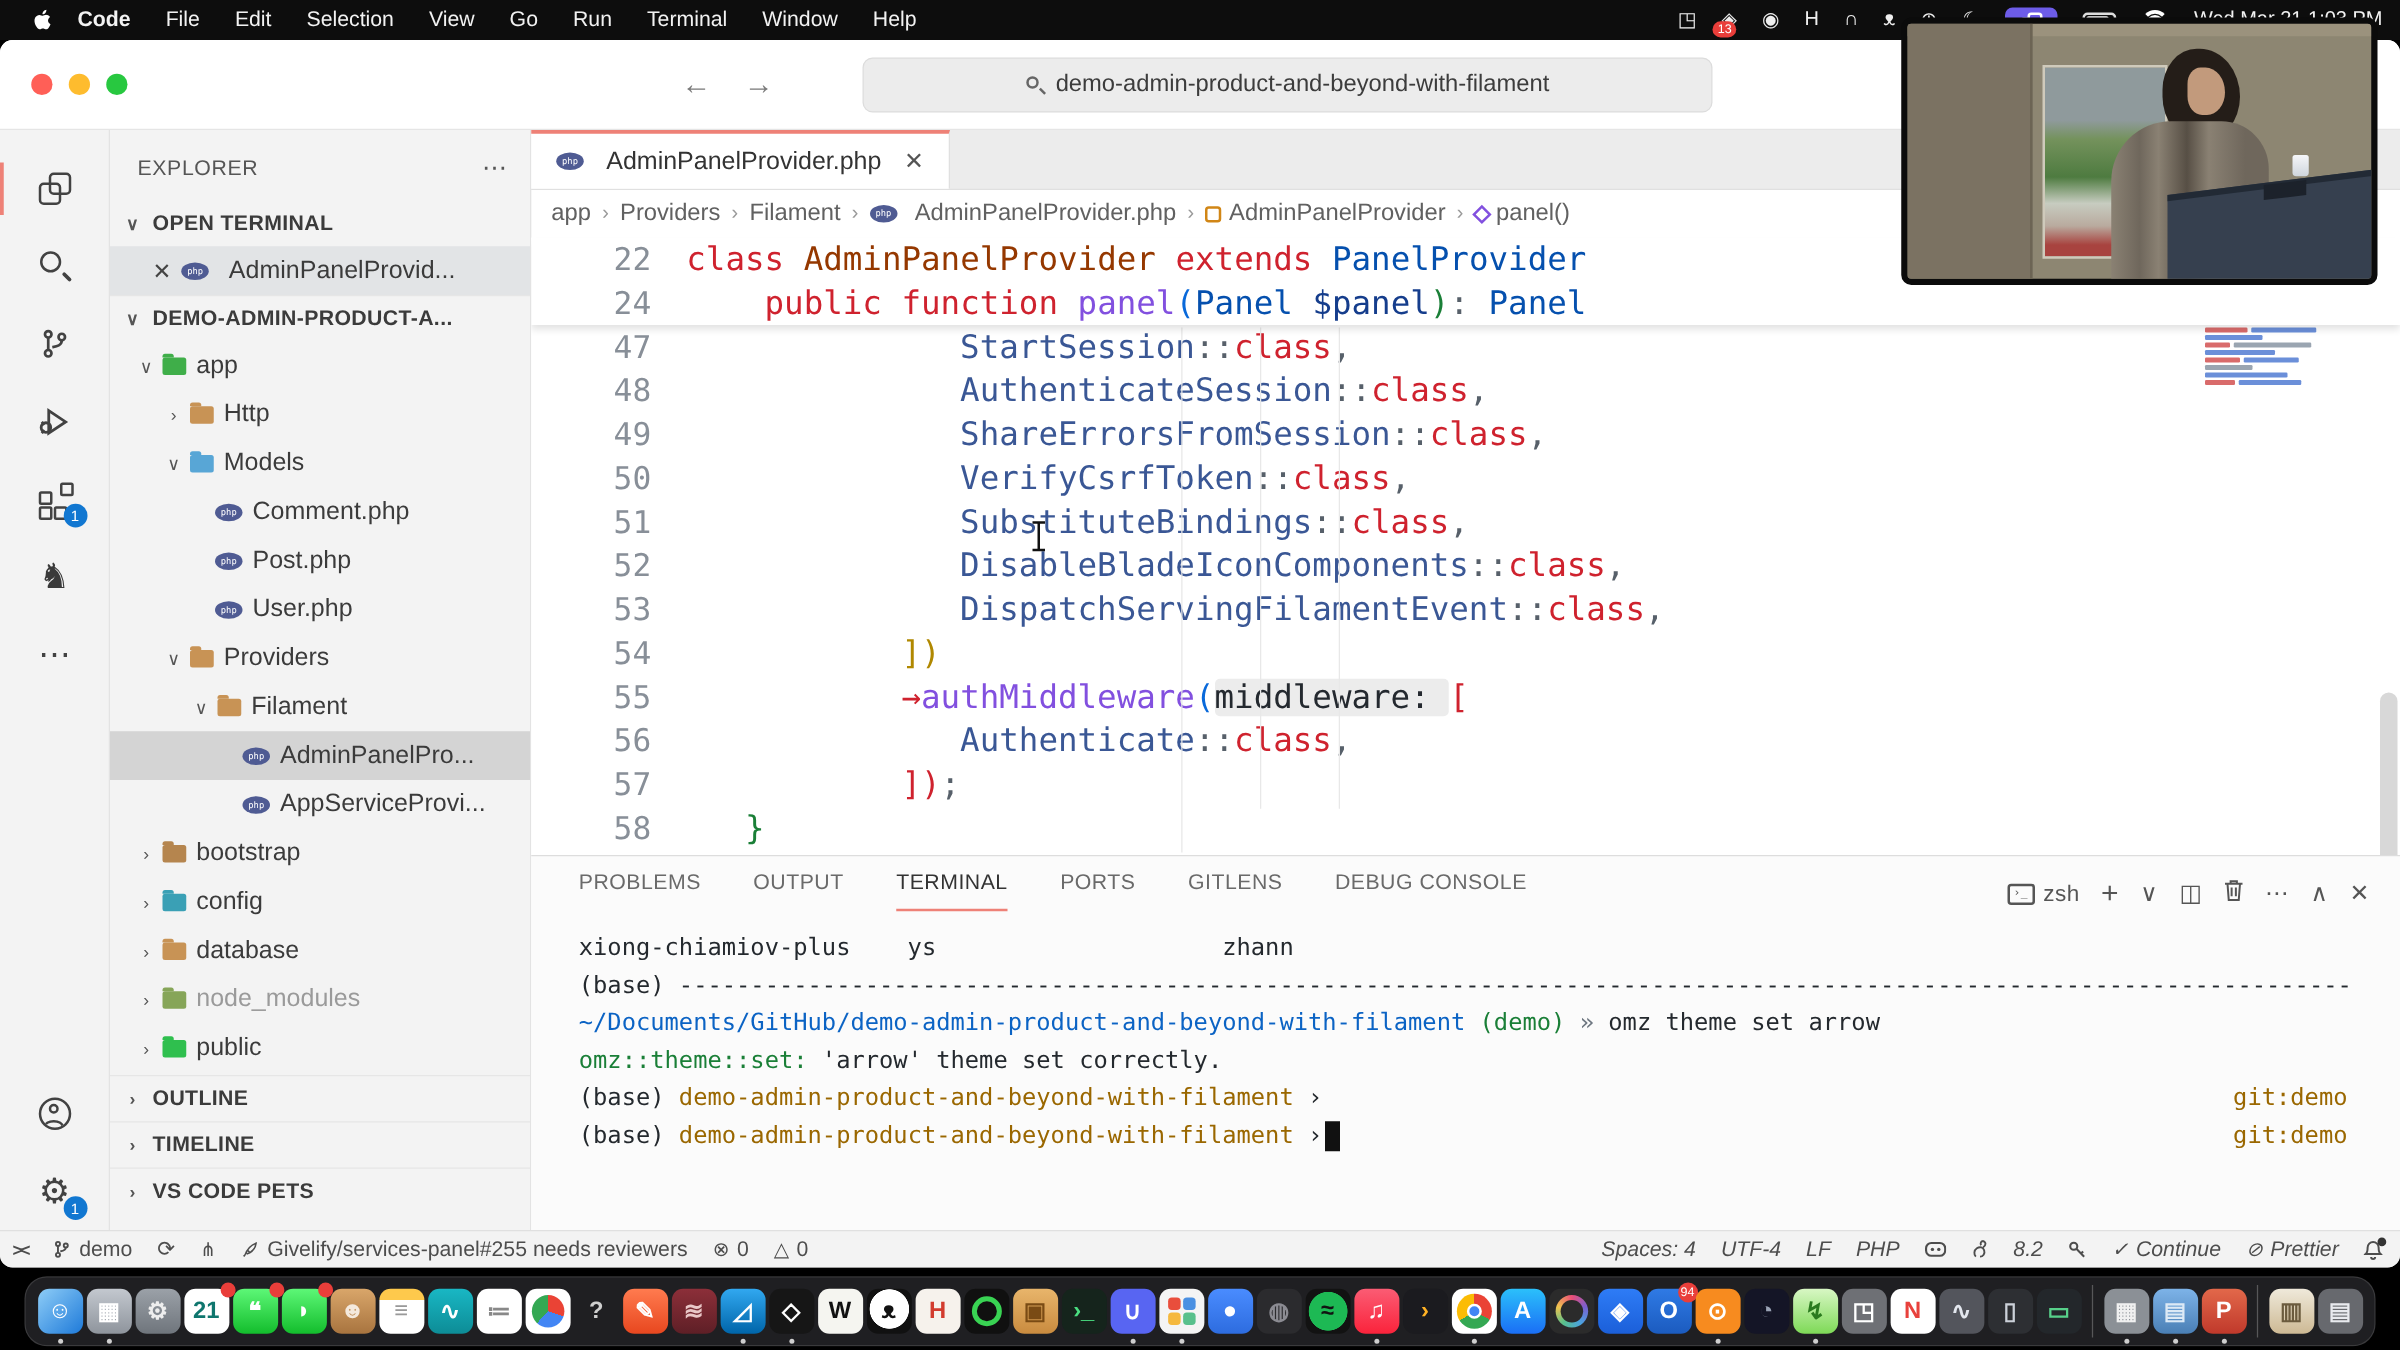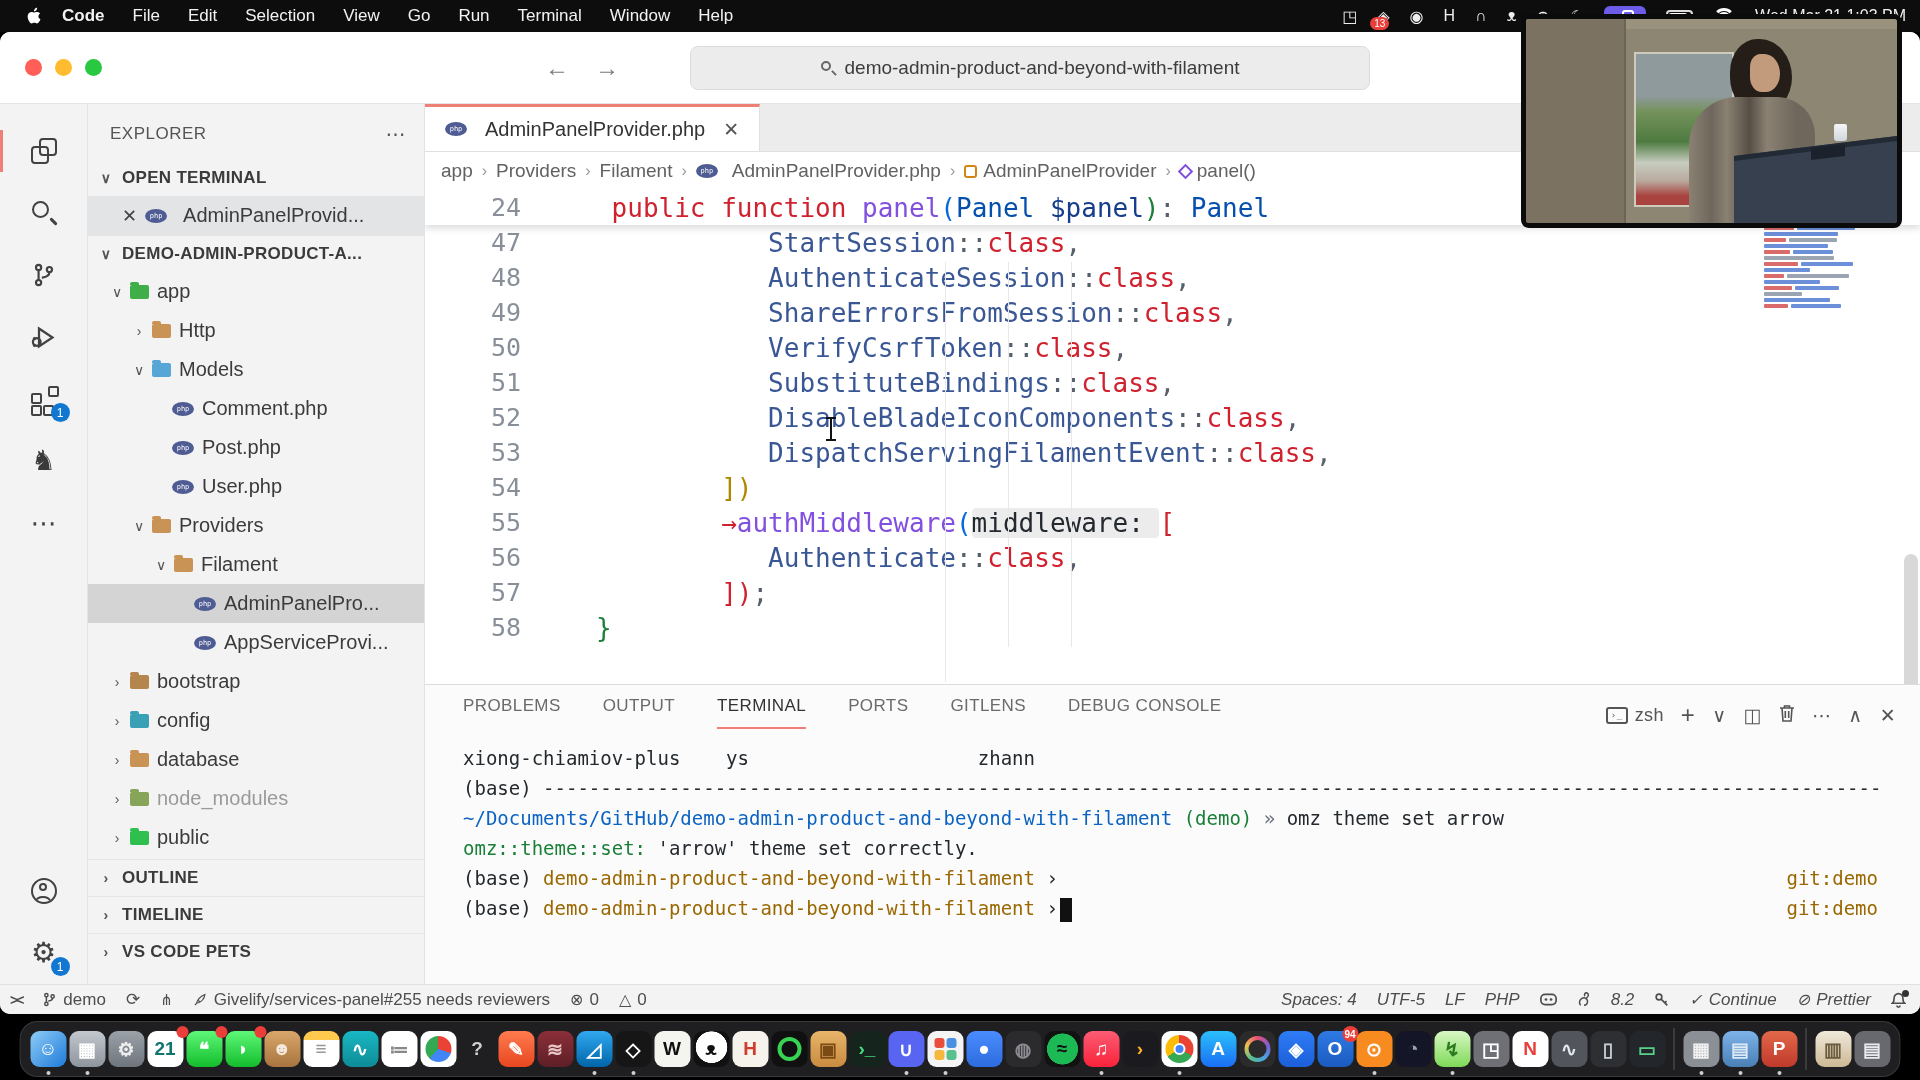--- a/index.html
+++ b/index.html
@@ -143,21 +143,21 @@
   .wc-hair { position:absolute; left:55%; top:10%; width:62px; height:74px; background:#241d18; border-radius:46% 54% 50% 50%; }
   .wc-face { position:absolute; left:60.5%; top:17%; width:30px; height:38px; background:#c29a7c; border-radius:40% 60% 55% 45%; }
   .wc-body { position:absolute; left:44%; top:38%; width:34%; height:62%; background:linear-gradient(90deg,#8a8173 0%,#6f675c 18%,#8a8173 30%,#574f45 48%,#8a8173 62%,#6f675c 85%); border-radius:38% 30% 0 0; }
   .wc-podium { position:absolute; right:-4%; bottom:-8%; width:48%; height:46%; background:#36404f; transform:skewY(-7deg); border-top:5px solid #222a35; }
   .wc-laptop { position:absolute; right:14%; bottom:32%; width:34px; height:12px; background:#1c222b; transform:skewY(-7deg); }
   .wc-cup { position:absolute; right:13.5%; bottom:40%; width:13px; height:17px; background:linear-gradient(180deg,#f5f6f8,#cfd6dd); border-radius:2px 2px 3px 3px; }
 
   
   .dock { position:absolute; left:50%; transform:translateX(-50%); bottom:3px; height:56px; background:rgba(38,38,42,.82); border:1px solid rgba(255,255,255,.12); border-radius:18px; display:flex; align-items:center; padding:0 8px; z-index:20; }
   .dock-item { position:relative; width:36px; height:36px; border-radius:9px; margin:0 1.5px; display:flex; align-items:center; justify-content:center; font-size:19px; font-weight:bold; flex:none; }
-  .dock-badge { position:absolute; top:-5px; right:-5px; min-width:16px; height:16px; padding:0 0; background:#e93e3a; border-radius:9px; color:#fff; font-size:10px; font-weight:bold; display:flex; align-items:center; justify-content:center; }
+  .dock-badge { position:absolute; top:-5px; right:-5px; min-width:16px; height:16px; padding:0 0; background:#e93e3a; border-radius:9px; color:#fff; font-size:10px; font-weight:normal; display:flex; align-items:center; justify-content:center; }
   .dock-dot { position:absolute; bottom:-8px; left:50%; transform:translateX(-50%); width:4px; height:4px; border-radius:50%; background:#cfcfcf; }
   .dock-sep { width:1px; height:42px; background:rgba(255,255,255,.25); margin:0 7px; flex:none; }
   .g-circle::before { content:""; position:absolute; inset:5px; border-radius:50%; background:conic-gradient(#ea4335 0 30%, #4285f4 30% 62%, #34a853 62% 100%); }
   .g-chrome::before { content:""; position:absolute; inset:4px; border-radius:50%; background:conic-gradient(#ea4335 0 33%, #34a853 33% 66%, #fbbc05 66% 100%); }
   .g-chrome::after { content:""; position:absolute; inset:12px; border-radius:50%; background:#4285f4; border:2.5px solid #fff; }
   .g-ring::before { content:""; position:absolute; inset:6px; border-radius:50%; border:4px solid #39d353; }
   .g-cc::before { content:""; position:absolute; inset:5px; border-radius:50%; background:conic-gradient(#e94e77,#7a5fd0,#4aa3df,#58c08c,#f0c34e,#e94e77); }
   .g-cc::after { content:""; position:absolute; inset:9px; border-radius:50%; background:#2b2b2b; }
   .g-quad::before { content:""; position:absolute; left:7px; top:7px; width:10px; height:10px; border-radius:3px; background:#e94e3c; box-shadow:12px 0 0 #4a90e2, 0 12px 0 #f5b83d, 12px 12px 0 #58c08c; }
 </style>
@@ -436,20 +436,21 @@
             <span>AdminPanelProvider</span>
           </span>
           <span class="bc-sep">›</span>
           <span class="bc-item">
             <span class="bc-method"></span>
             <span>panel()</span>
           </span>
         </div>
       <div class="editorview">
         <div class="sticky">
+            <div class="cline"><span class="lnum">22</span><span class="ltext" style="margin-left: 0px;"><span class="tk-kw">class </span><span class="tk-clsdef">AdminPanelProvider </span><span class="tk-kw">extends </span><span class="tk-type">PanelProvider</span></span></div>
             <div class="cline"><span class="lnum">24</span><span class="ltext" style="margin-left: 62.6px;"><span class="tk-kw">public </span><span class="tk-kw">function </span><span class="tk-fn">panel</span><span class="tk-bblue">(</span><span class="tk-type">Panel </span><span class="tk-var">$panel</span><span class="tk-bgreen">)</span><span class="tk-pun">: </span><span class="tk-type">Panel</span></span></div>
           </div>
         <div>
             <div class="cline"><span class="lnum">47</span><span class="ltext" style="margin-left: 219.1px;"><span class="tk-cls">StartSession</span><span class="tk-pun">::</span><span class="tk-kw">class</span><span class="tk-pun">,</span></span></div>
             <div class="cline"><span class="lnum">48</span><span class="ltext" style="margin-left: 219.1px;"><span class="tk-cls">AuthenticateSession</span><span class="tk-pun">::</span><span class="tk-kw">class</span><span class="tk-pun">,</span></span></div>
             <div class="cline"><span class="lnum">49</span><span class="ltext" style="margin-left: 219.1px;"><span class="tk-cls">ShareErrorsFromSession</span><span class="tk-pun">::</span><span class="tk-kw">class</span><span class="tk-pun">,</span></span></div>
             <div class="cline"><span class="lnum">50</span><span class="ltext" style="margin-left: 219.1px;"><span class="tk-cls">VerifyCsrfToken</span><span class="tk-pun">::</span><span class="tk-kw">class</span><span class="tk-pun">,</span></span></div>
             <div class="cline"><span class="lnum">51</span><span class="ltext" style="margin-left: 219.1px;"><span class="tk-cls">SubstituteBindings</span><span class="tk-pun">::</span><span class="tk-kw">class</span><span class="tk-pun">,</span></span></div>
             <div class="cline"><span class="lnum">52</span><span class="ltext" style="margin-left: 219.1px;"><span class="tk-cls">DisableBladeIconComponents</span><span class="tk-pun">::</span><span class="tk-kw">class</span><span class="tk-pun">,</span></span></div>
             <div class="cline"><span class="lnum">53</span><span class="ltext" style="margin-left: 219.1px;"><span class="tk-cls">DispatchServingFilamentEvent</span><span class="tk-pun">::</span><span class="tk-kw">class</span><span class="tk-pun">,</span></span></div>
@@ -579,21 +580,21 @@
         <span class="st-item">
           <span style="font-size:16px;">△</span>
           <span>0</span>
         </span>
       </div>
     <div class="sb-right">
         <span class="st-item">
           <span>Spaces: 4</span>
         </span>
         <span class="st-item">
-          <span>UTF-5</span>
+          <span>UTF-4</span>
         </span>
         <span class="st-item">
           <span>LF</span>
         </span>
         <span class="st-item">
           <span>PHP</span>
         </span>
         <span class="st-item">
           <svg width="17" height="13" viewBox="0 0 20 14">
             <rect x="1" y="1" width="18" height="12" rx="5" fill="none" stroke="#4d4d4d" stroke-width="2"></rect>

